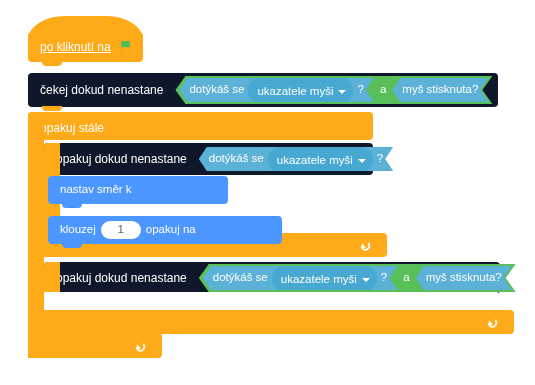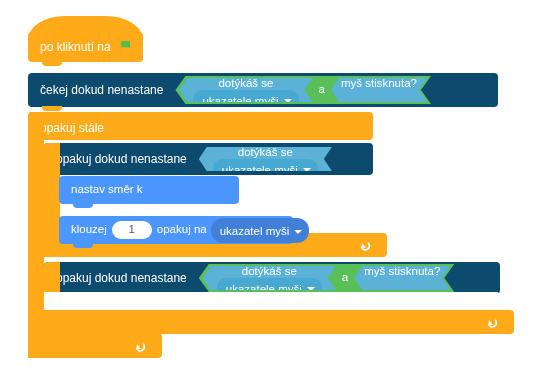--- a/index.html
+++ b/index.html
@@ -46,32 +46,32 @@
   .hat::before {
     content: "";
     position: absolute;
     left: 0;
     top: -16px;
     width: 100%;
     height: 24px;
     background: #ffab19;
     border-radius: 40px 40px 0 0 / 26px 26px 0 0;
   }
-  .hat > * { position: relative; z-index: 2; }
+  .hat > * { position: relative; z-index: 2; text-decoration: underline; }
 
   
   .stack {
-    background: #0c4a6e;
+    background: #0f172a;
     border-radius: 4px;
     display: flex;
     align-items: center;
     padding: 0 12px;
     height: 32px;
   }
-  .stack.motion { background: #4c97ff; margin-left: 11px; }
+  .stack.motion { background: #4c97ff; }
 
   
   .notch {
     position: absolute;
     left: 14px;
     bottom: -4px;
     width: 20px;
     height: 5px;
     background: inherit;
     border-radius: 0 0 4px 4px;
@@ -135,21 +135,20 @@
   .bool {
     display: inline-flex;
     align-items: center;
     height: 24px;
     padding: 0 10px;
     font-size: 11.5px;
     color: #ffffff;
     white-space: nowrap;
     background: #5cb1d6;
     clip-path: polygon(8px 0, 100% 0, calc(100% - 8px) 50%, 100% 100%, 8px 100%, 0 50%);
-    flex-direction: column;
     -webkit-clip-path: polygon(8px 0, 100% 0, calc(100% - 8px) 50%, 100% 100%, 8px 100%, 0 50%);
   }
   .bool.sensing { background: #5cb1d6; }
 
   
   .op-and {
     display: inline-flex;
     align-items: center;
     height: 28px;
     padding: 0 4px;
@@ -290,24 +289,20 @@
 
   <div class="blk stack motion" style="left:48px; top:176px; width:180px; height:28px;">
     <span class="lbl-sm">nastav směr k</span>
     <span class="notch" style="background:#4c97ff;"></span>
   </div>
 
   <div class="blk stack motion" style="left:48px; top:216px; width:234px; height:28px;">
     <span class="lbl-sm">klouzej</span>
     <span class="num-input">1</span>
     <span class="lbl-sm">opakuj na</span>
-    <span class="dropdown motion-dd">
-      <span>ukazatel myši</span>
-      <span class="caret"></span>
-    </span>
     <span class="notch" style="background:#4c97ff;"></span>
   </div>
 
   <div class="blk stack" style="left:44px; top:262px; width:456px; height:32px; gap:6px;">
     <span class="lbl">opakuj dokud nenastane</span>
     <span class="op-and" style="margin-left:6px;">
       <span class="bool sensing">
         <span>dotýkáš se</span>
         <span class="dropdown">
           <span>ukazatele myši</span>

